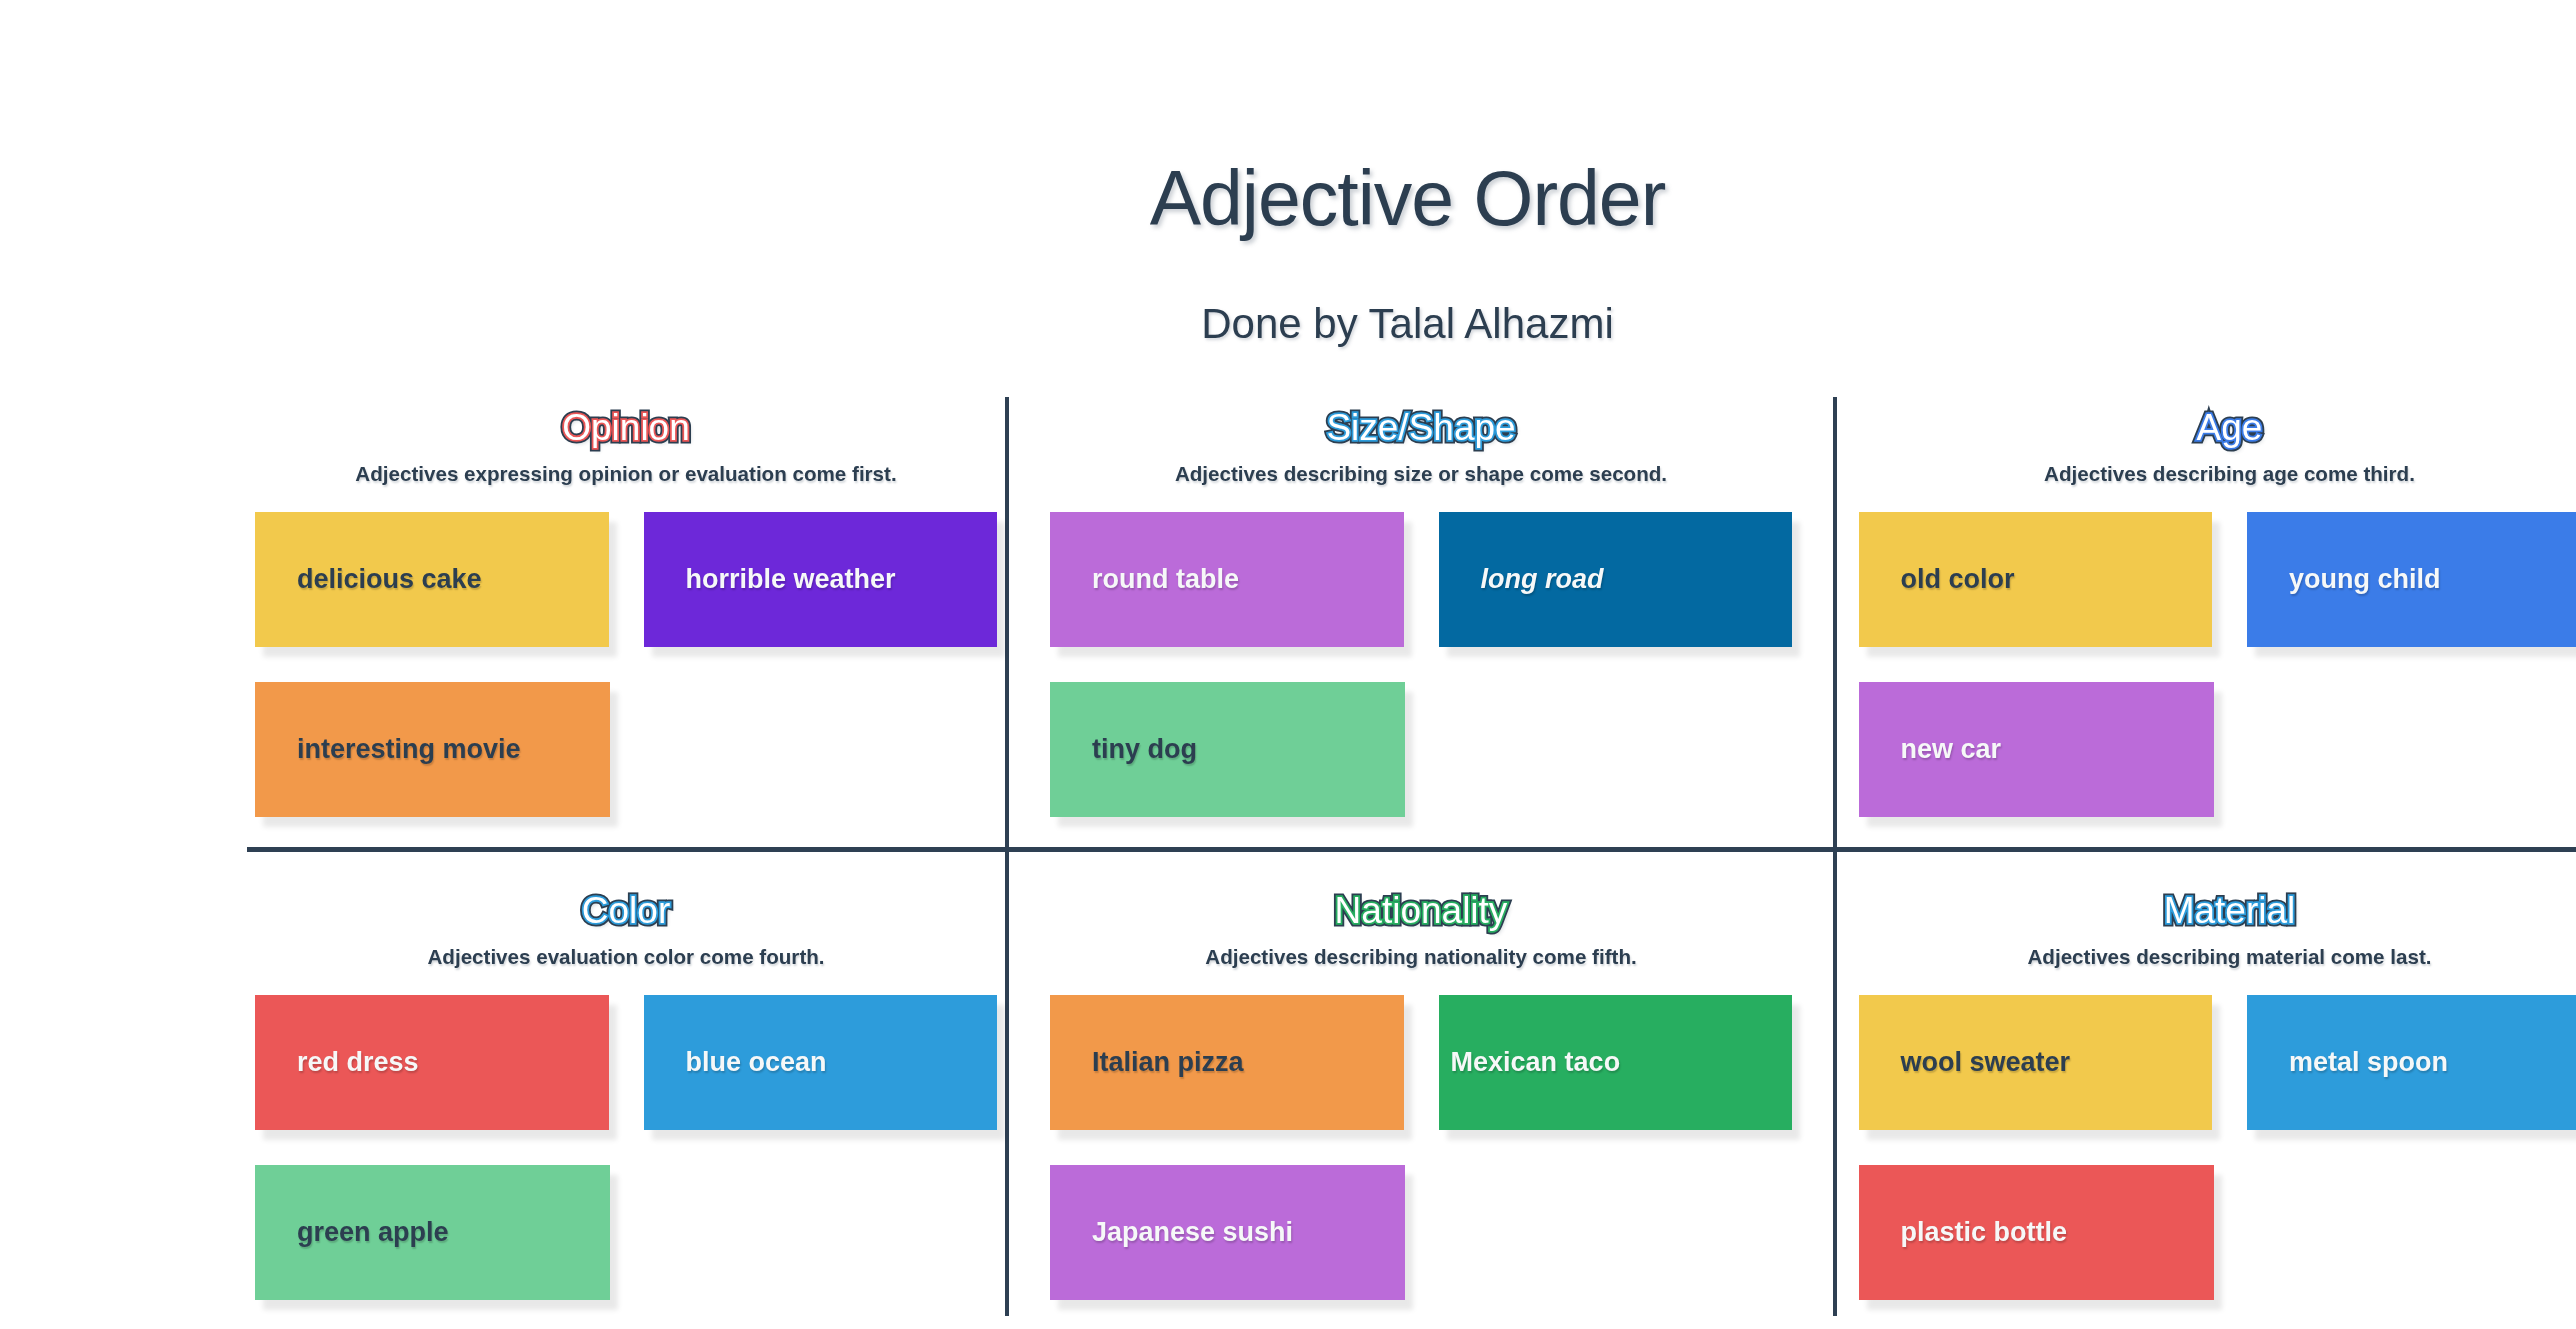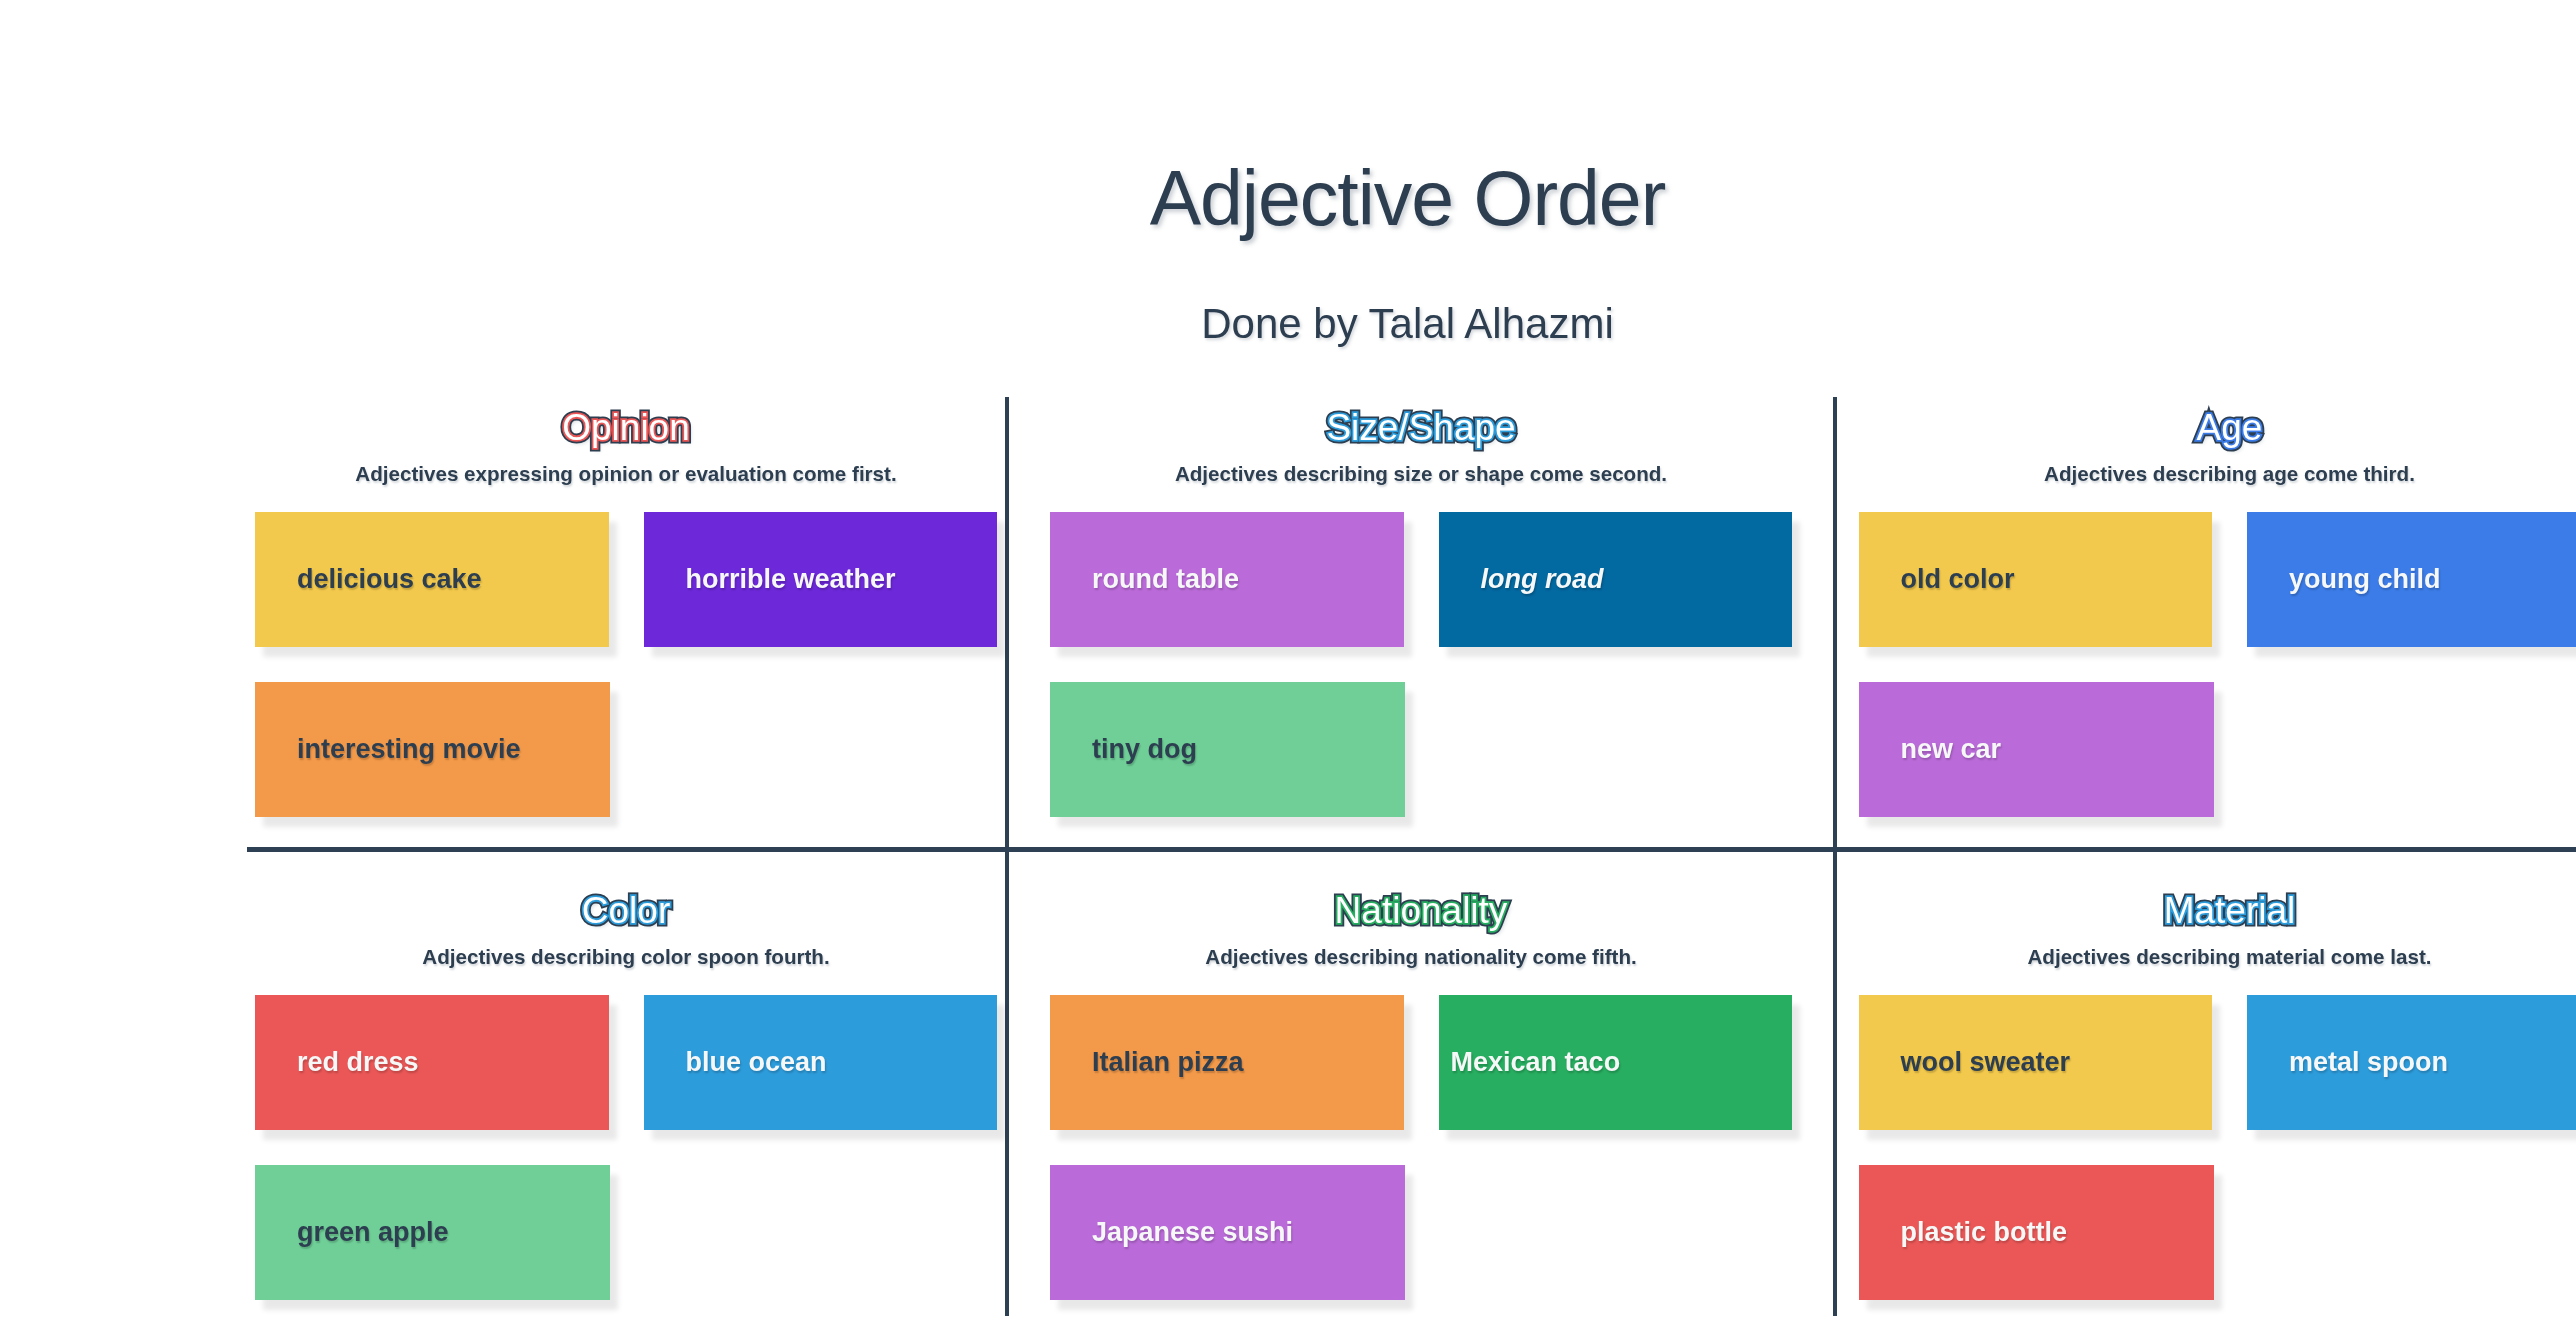--- a/index.html
+++ b/index.html
@@ -170,21 +170,21 @@
       </div>
       <div class="cards row2">
         <div class="card light" style="background-color: rgb(187, 107, 217);">
           <span class="card-label">new car</span>
         </div>
       </div>
     </section>
 
     <section class="cell r1 c0">
       <h2 class="section-title" data-text="Color" style="--tc: #2d9cdb;">Color</h2>
-      <p class="section-sub">Adjectives describing color spoon fourth.</p>
+      <p class="section-sub">Adjectives evaluation color come fourth.</p>
       <div class="cards">
         <div class="card light" style="background-color: rgb(235, 87, 87);">
           <span class="card-label">red dress</span>
         </div>
         <div class="card light" style="background-color: rgb(45, 156, 219);">
           <span class="card-label">blue ocean</span>
         </div>
       </div>
       <div class="cards row2">
         <div class="card dark" style="background-color: rgb(111, 207, 151);">

